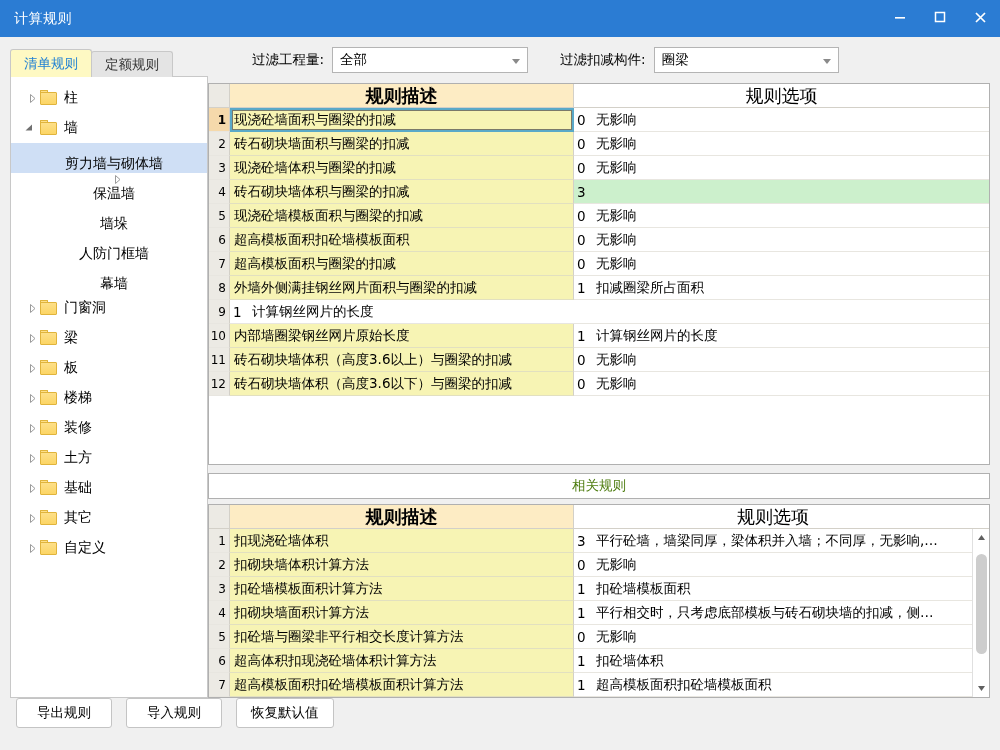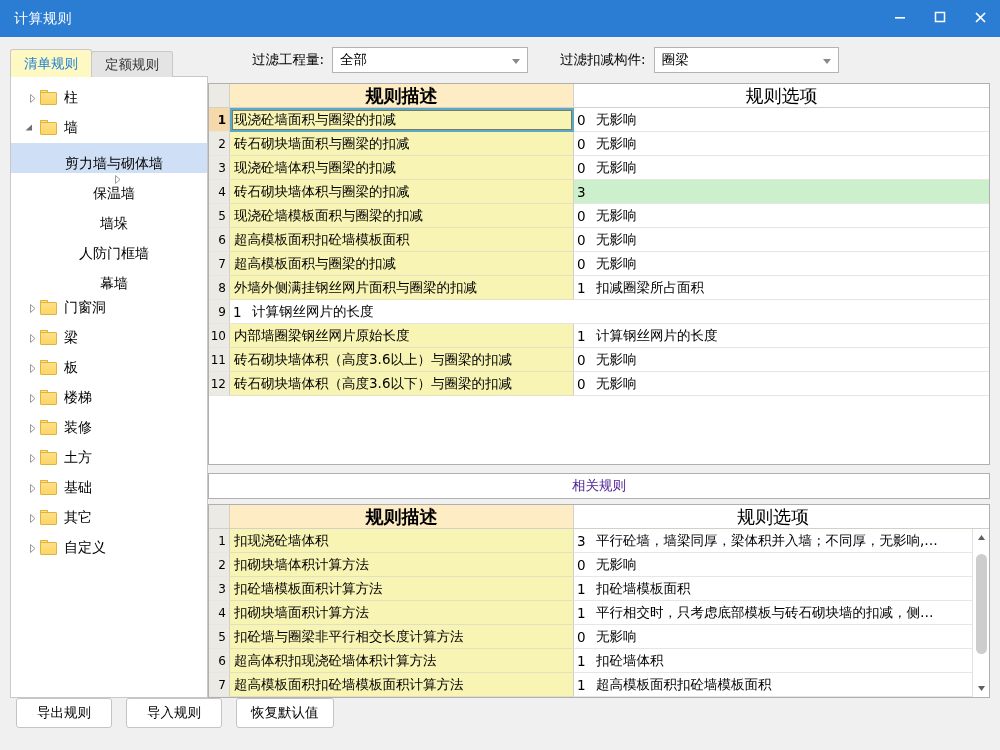--- a/index.html
+++ b/index.html
@@ -255,21 +255,21 @@
   .grow.hl .gdesc { background: #f7f4b4; }
   .grow.hl .gopt .otext { margin-left: 4px; }
 
   
   .sectionbar {
     height: 26px; min-height: 26px;
     margin-top: 8px;
     background: #ffffff;
     border: 1px solid #b0b0b0;
     display: flex; align-items: center; justify-content: center;
-    font-size: 13.5px; color: #4c1d95;
+    font-size: 13.5px; color: #4d7c0f;
   }
   #grid-related {
     margin-top: 5px;
     flex: 1;
     min-height: 0;
   }
   #grid-related .gbody-wrap { display: flex; flex: 1; min-height: 0; }
   #grid-related .gbody { flex: 1; }
   .sbar {
     width: 17px; min-width: 17px;

